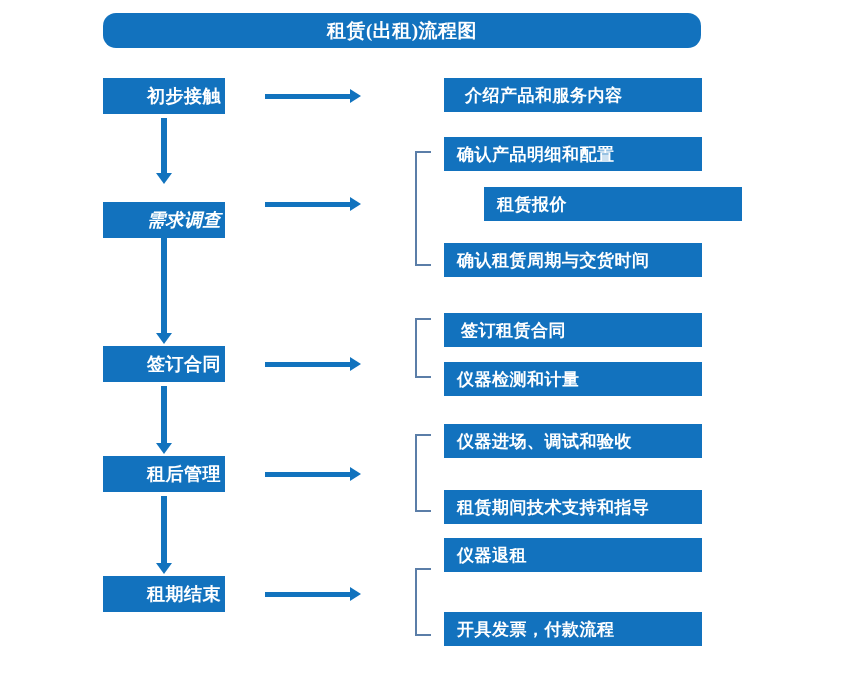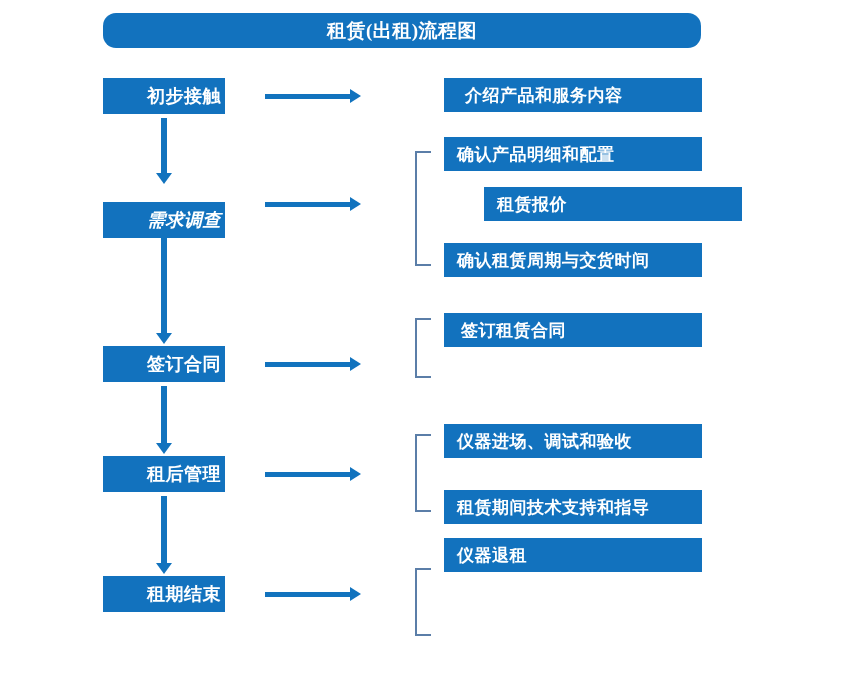--- a/index.html
+++ b/index.html
@@ -182,21 +182,23 @@
   <div class="box detail-box" style="top:78px;padding-left:21px;">介绍产品和服务内容</div>
 
   <div class="box detail-box" style="top:137px;">确认产品明细和配置</div>
 
   <div class="box detail-box" style="top:187px;margin-left:40px;">租赁报价</div>
 
   <div class="box detail-box" style="top:243px;">确认租赁周期与交货时间</div>
 
   <div class="box detail-box" style="top:313px;padding-left:17px;">签订租赁合同</div>
 
+  <div class="box detail-box" style="top:362px;">仪器检测和计量</div>
 
   <div class="box detail-box" style="top:424px;">仪器进场、调试和验收</div>
 
   <div class="box detail-box" style="top:490px;">租赁期间技术支持和指导</div>
 
   <div class="box detail-box" style="top:538px;">仪器退租</div>
 
+  <div class="box detail-box" style="top:612px;">开具发票，付款流程</div>
 
 </div>
 
 </body></html>

